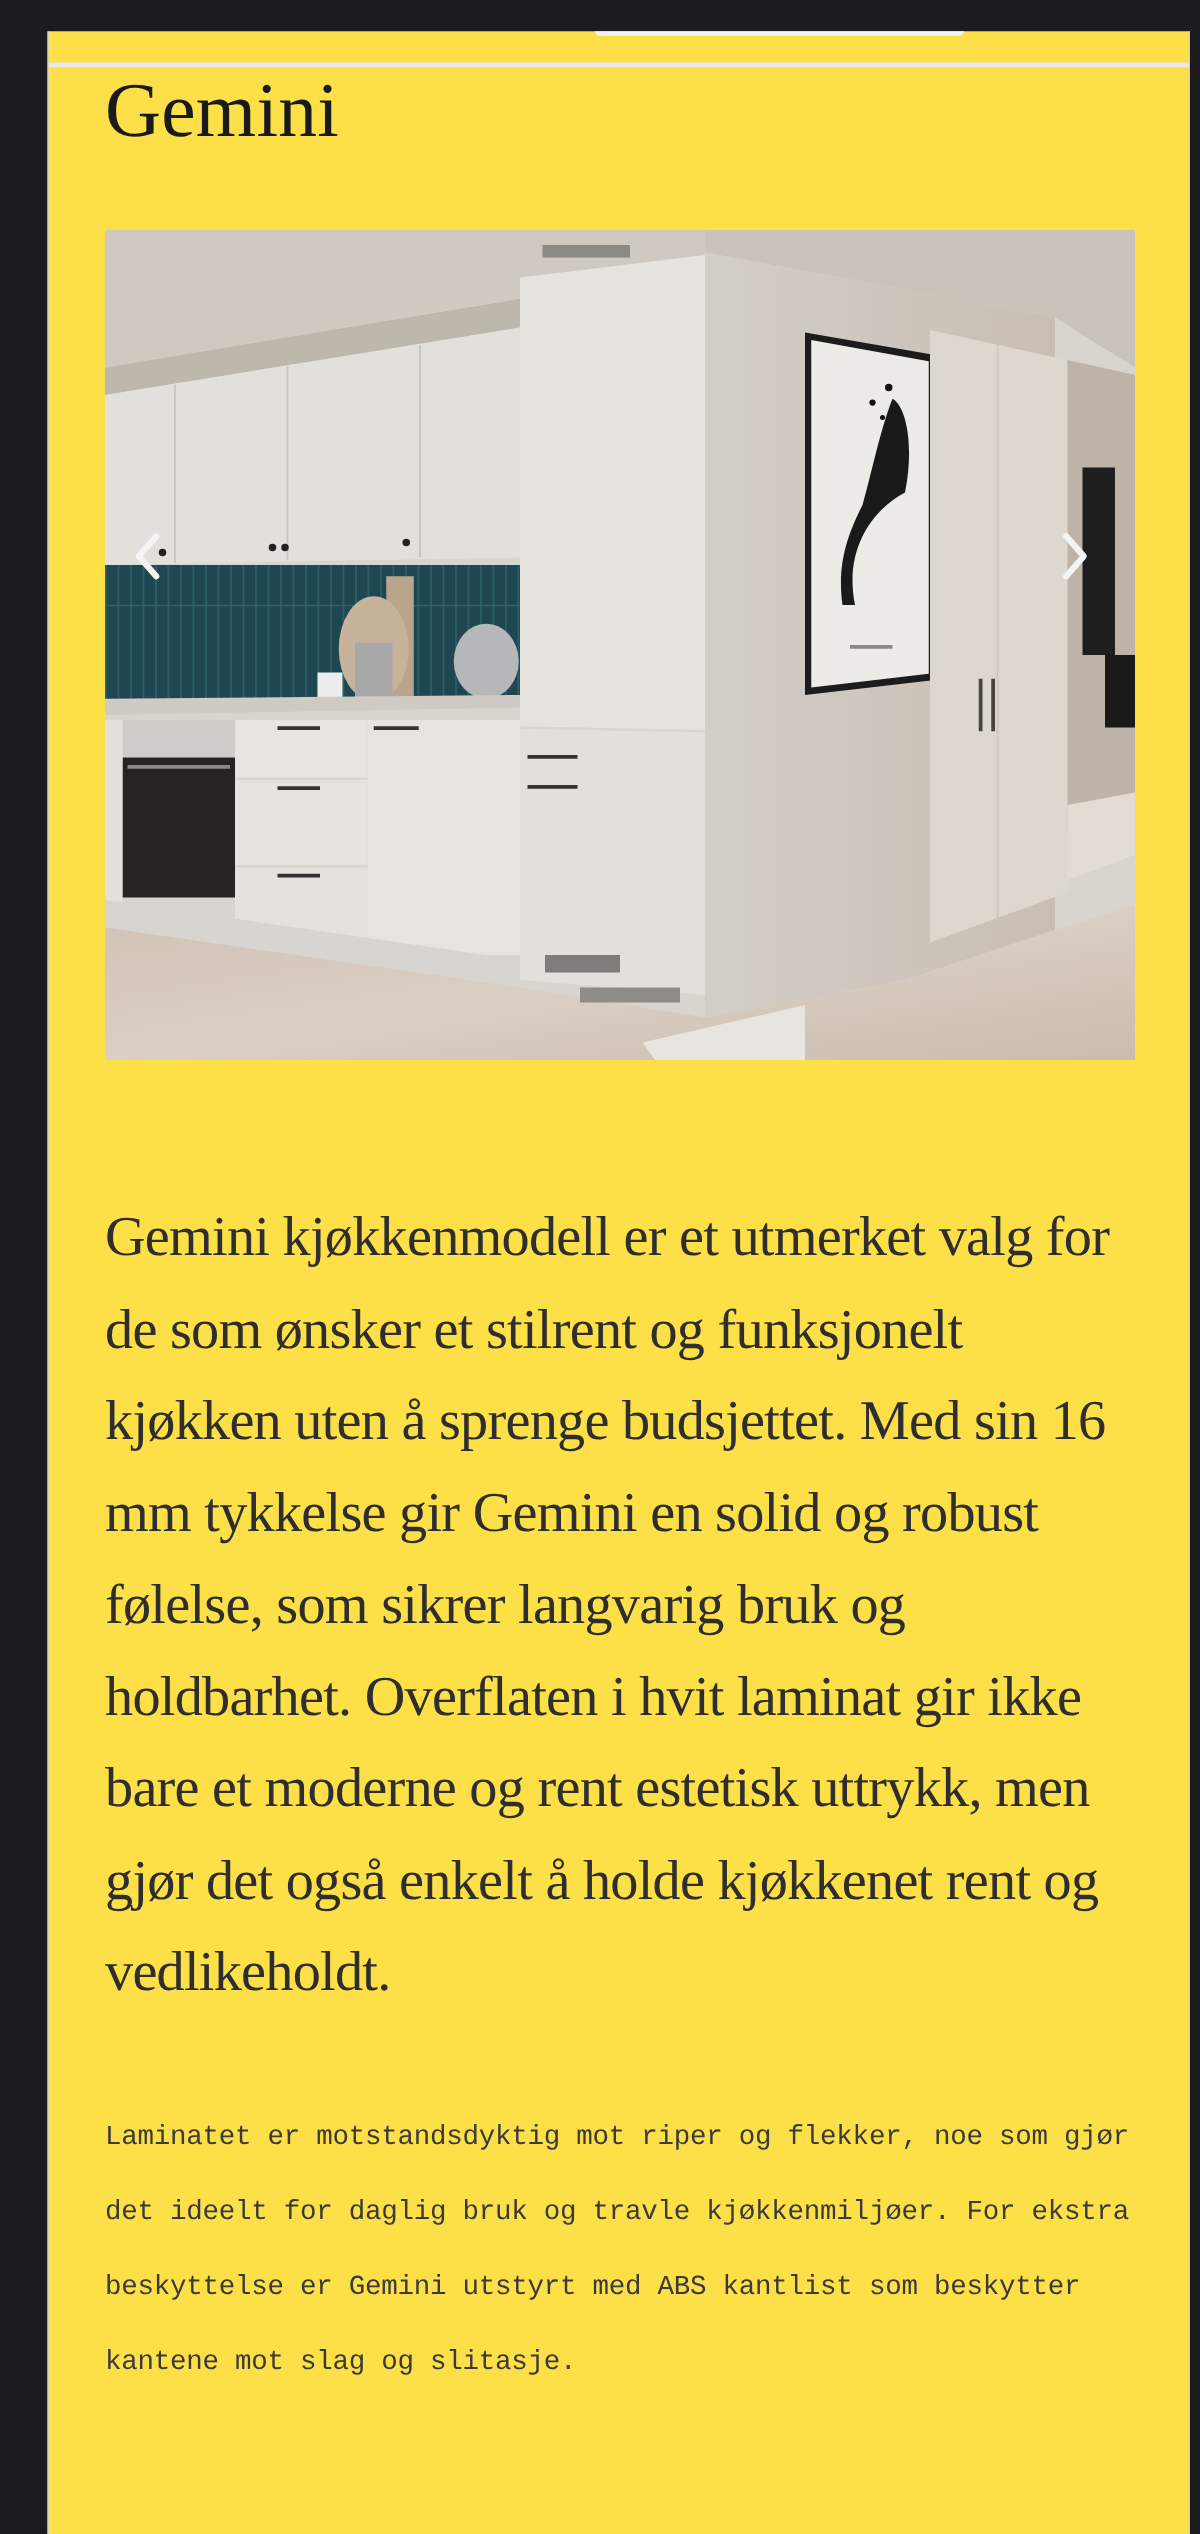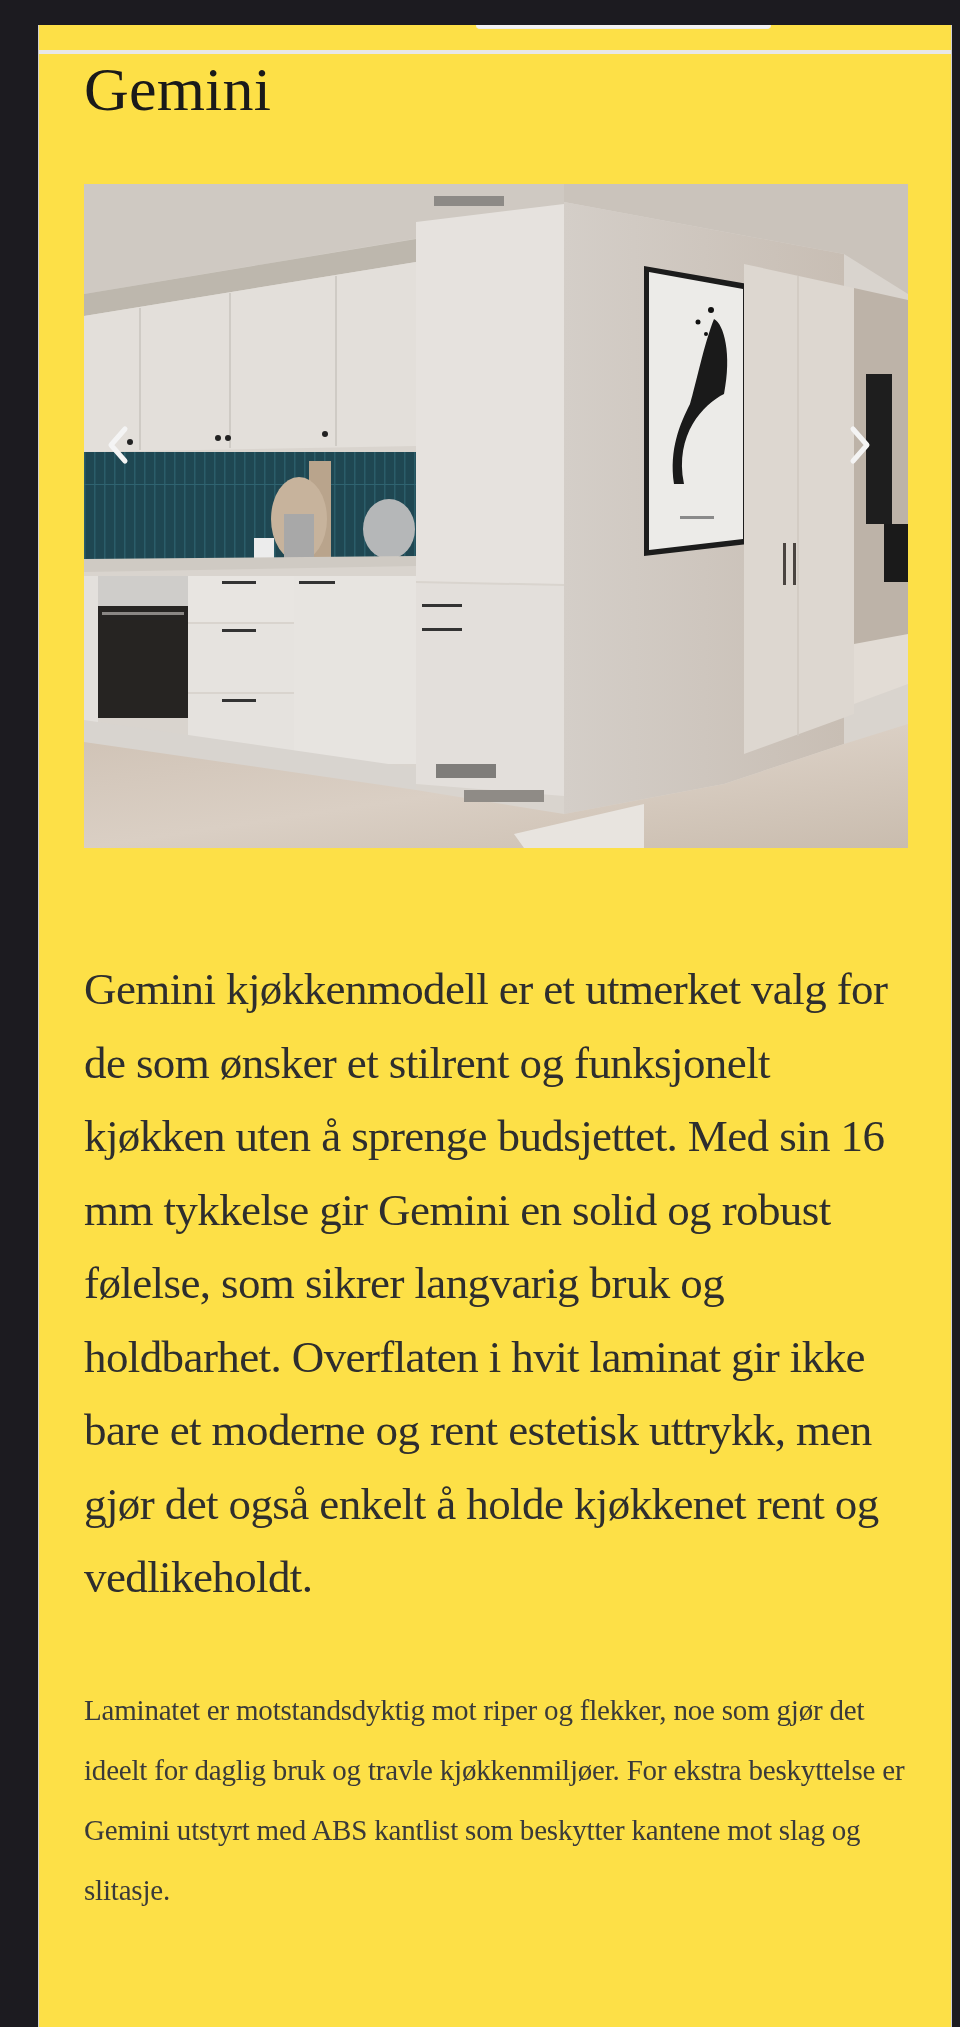--- a/index.html
+++ b/index.html
@@ -84,22 +84,22 @@
     .desc-serif {
       top: 928px;
       font-family: "Liberation Serif", "DejaVu Serif", serif;
       font-size: 45px;
       line-height: 73.5px;
       letter-spacing: -0.6px;
       color: #2e2e2e;
     }
     .desc-sans {
       top: 1655px;
-      font-family: Liberation Serif, serif;
-      font-size: 29px;
+      font-family: Liberation Mono, monospace;
+      font-size: 22px;
       line-height: 60px;
       color: #3a3a3a;
       letter-spacing: -0.2px;
     }
   </style>
 </head>
 <body>
 
 <div class="frame">
   <div class="top-field-edge"></div>

